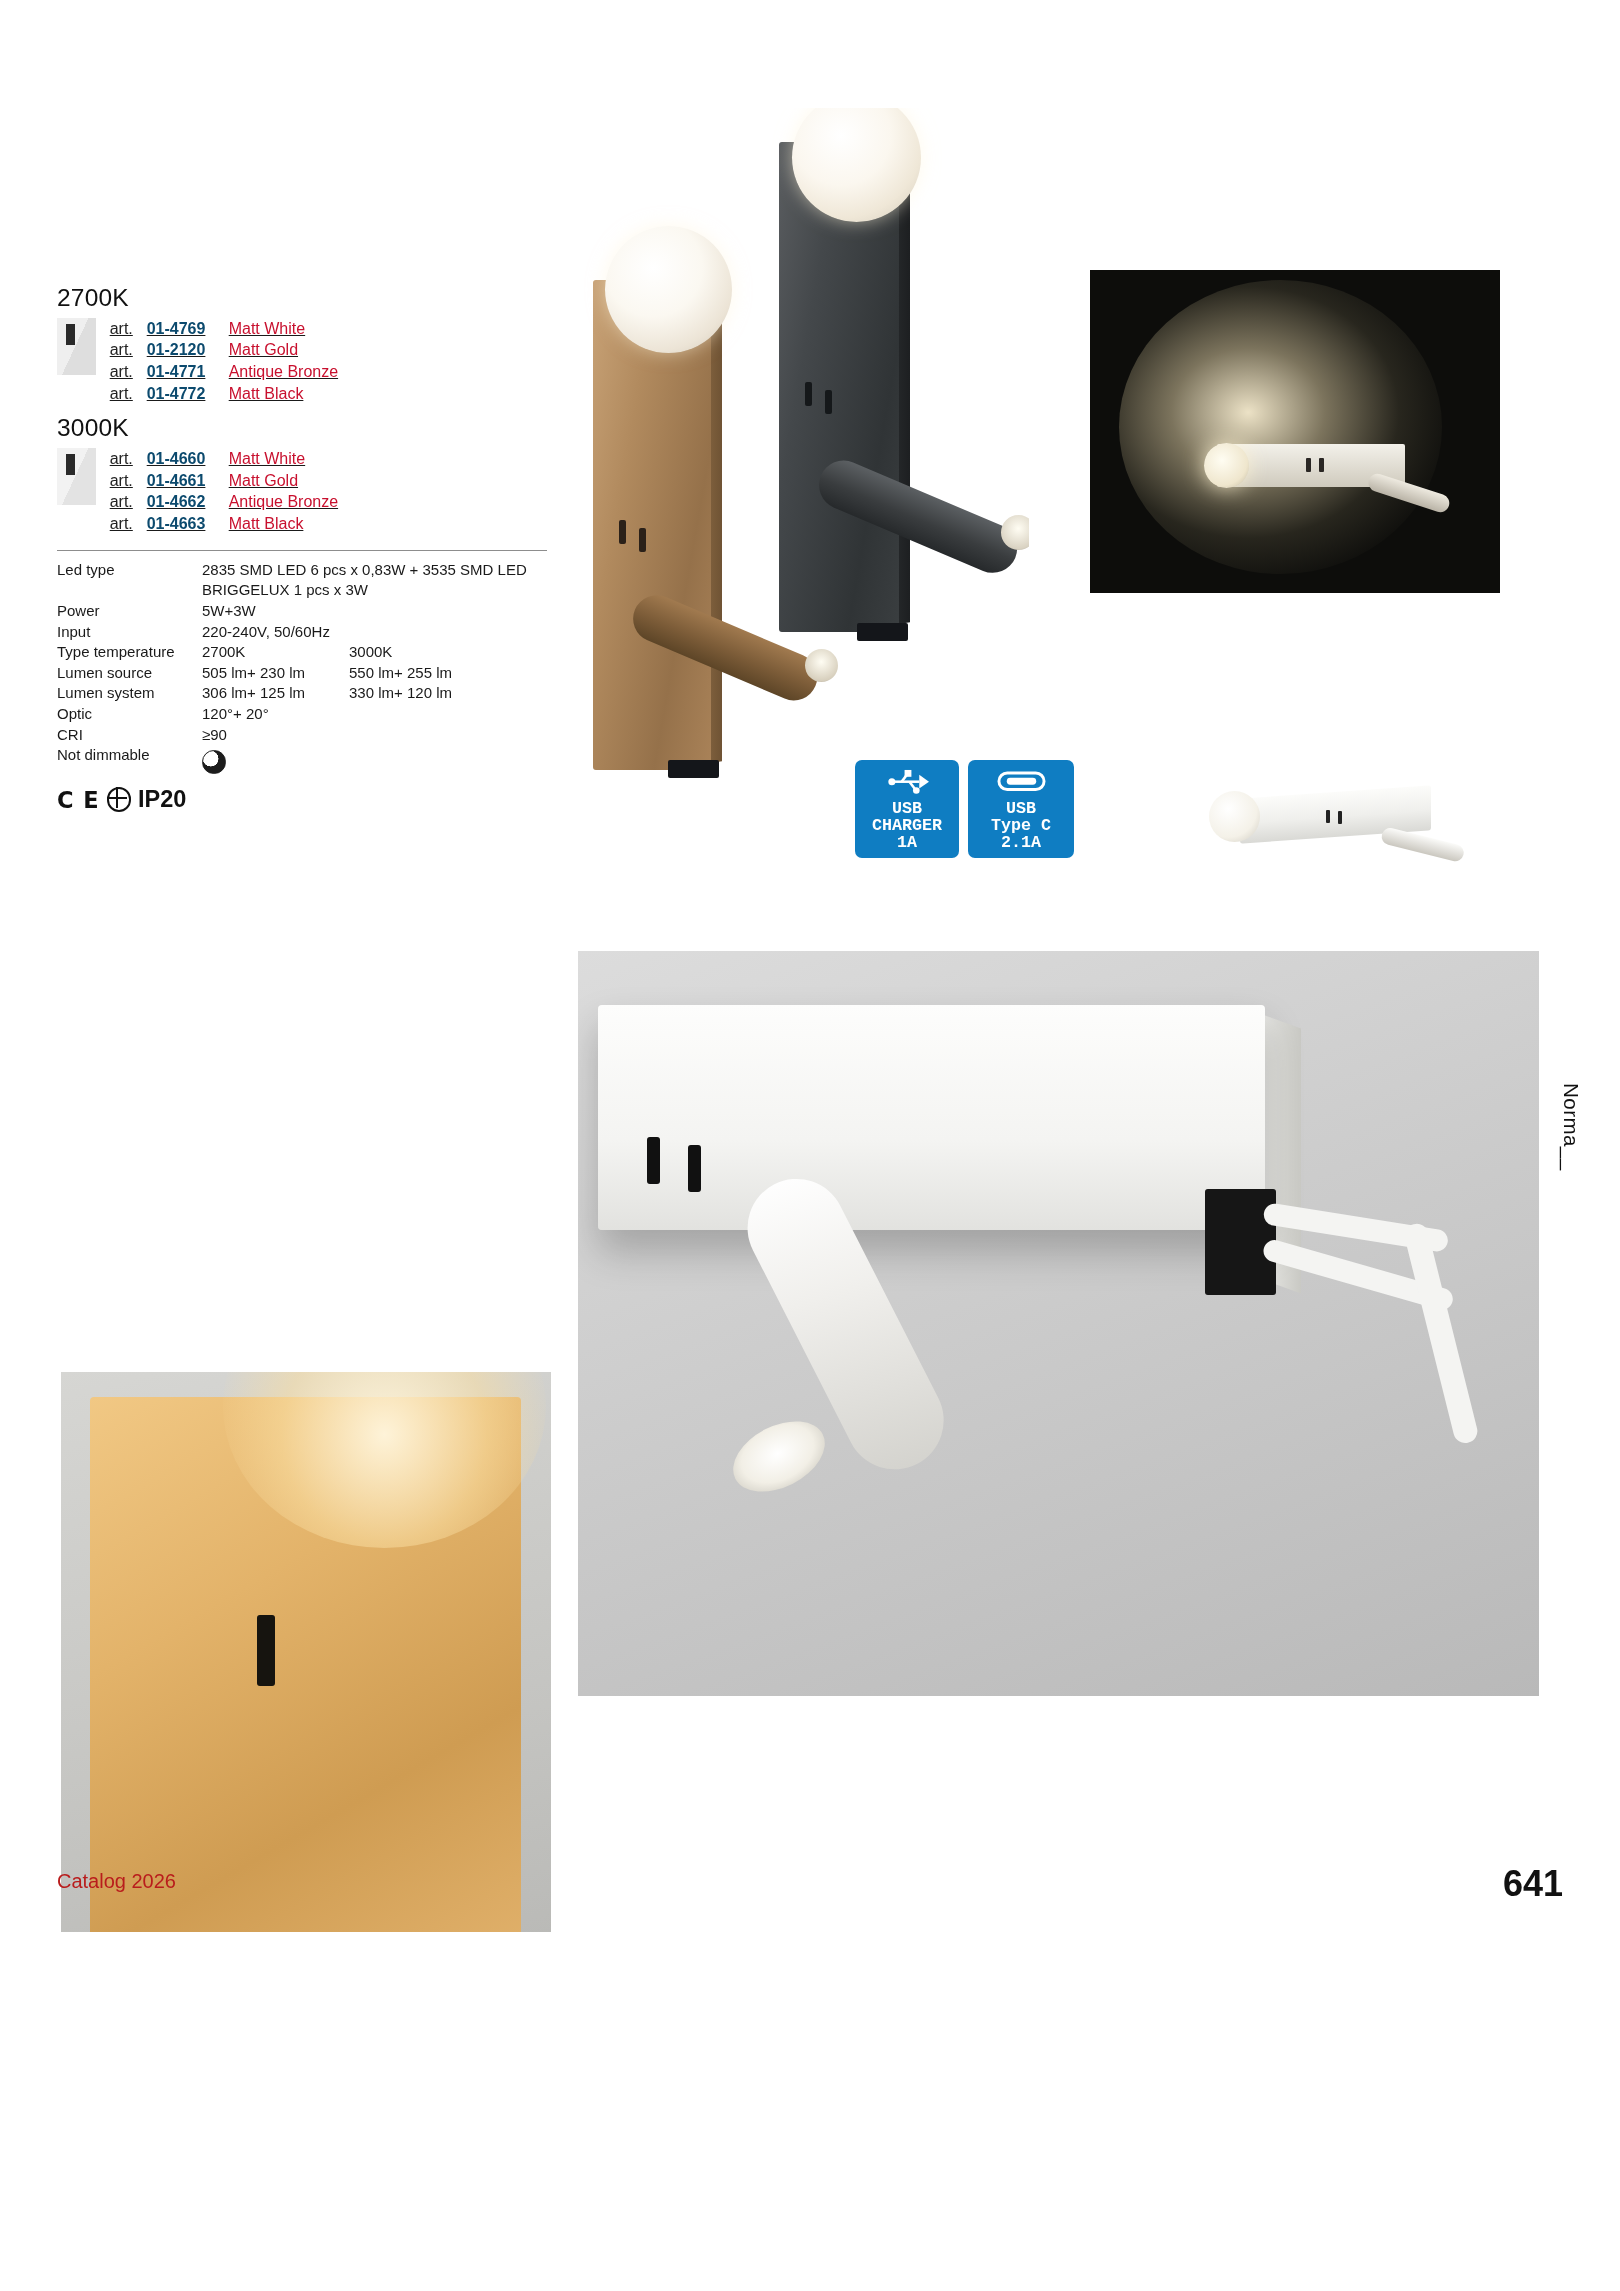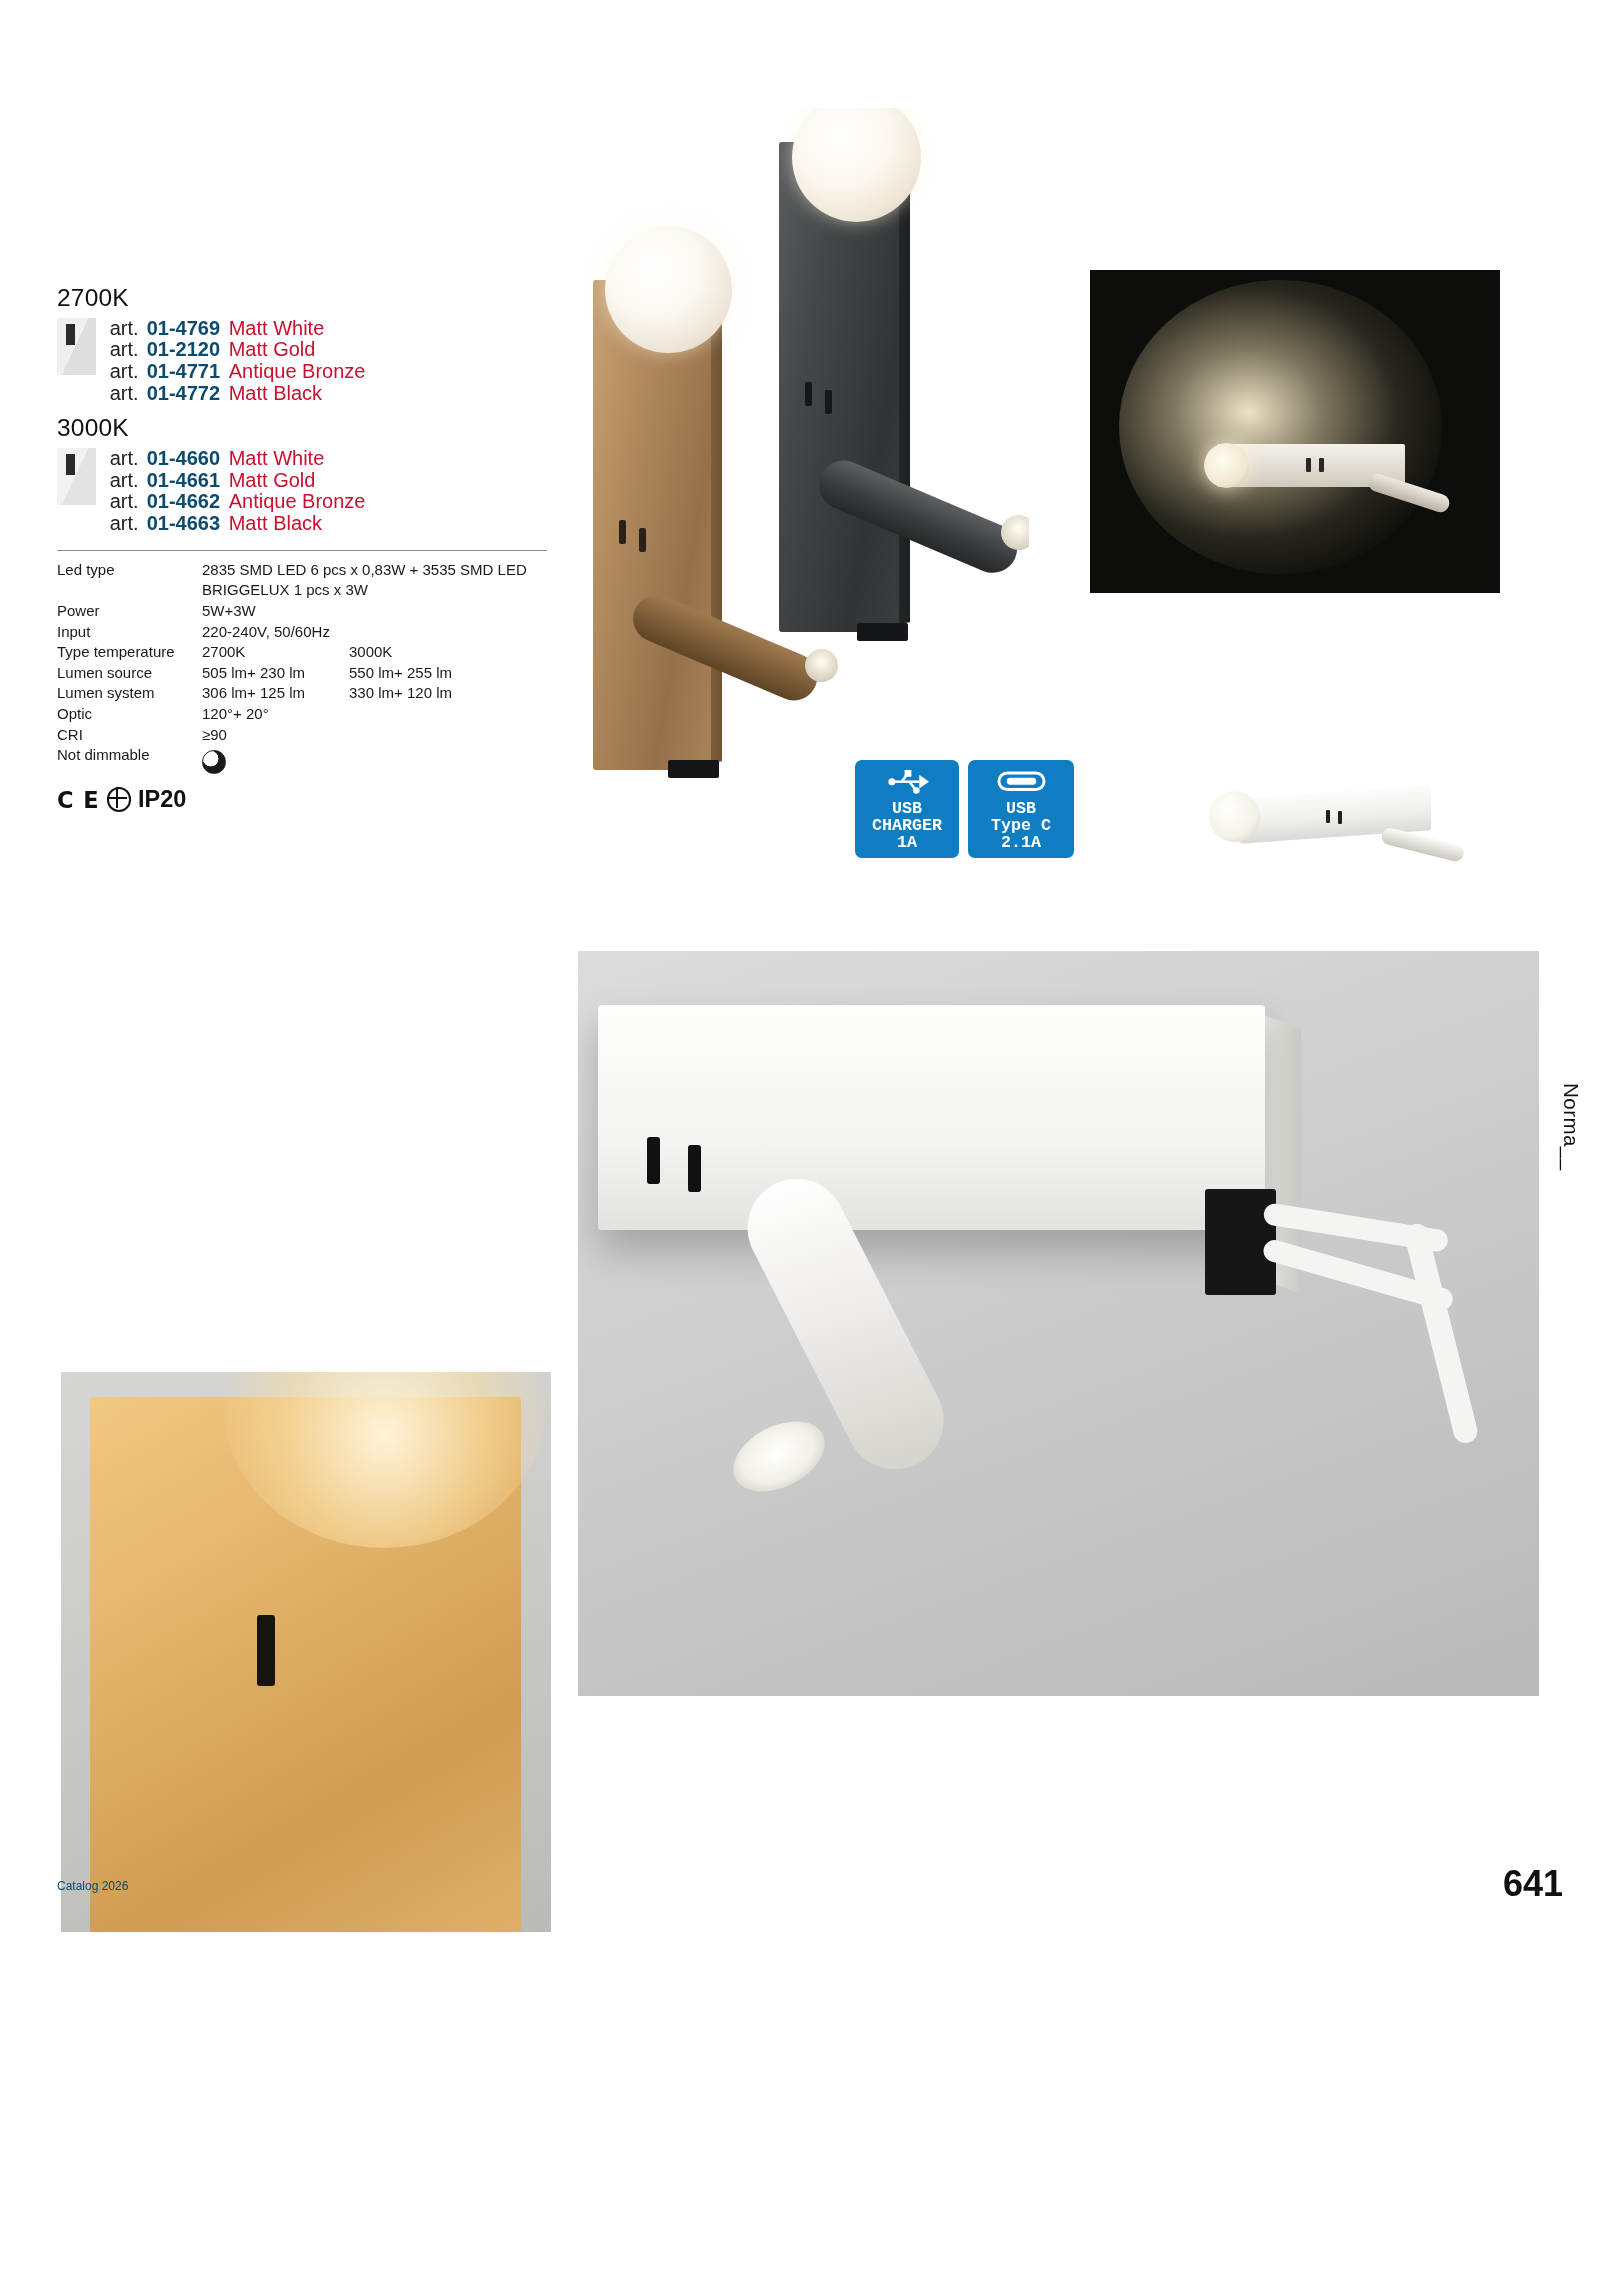--- a/index.html
+++ b/index.html
@@ -56,22 +56,23 @@
     position: absolute;
     left: 8.8px; top: 5.9px;
     width: 8.8px; height: 21.6px;
     background: #2a2a2a;
   }
   .art-list { flex: 1 1 auto; }
   .art-row {
     display: flex;
     align-items: flex-end;
     line-height: 21.6px;
-    font-size: 20px;
+    font-size: 16px;
     white-space: nowrap;
+    text-decoration: underline;
   }
   .art-label {
     width: 37px;
     color: #222;
   }
   .art-code {
     width: 82px;
     color: #0c4a6e;
     font-weight: bold;
   }
@@ -483,22 +484,22 @@
     font-size: 20.6px;
     color: #111;
     letter-spacing: 0.4px;
   }
 
   
   #footer-catalog {
     position: absolute;
     left: 57px;
     bottom: 39px;
-    font-size: 12px;
-    color: #0c4a6e;
+    font-size: 20px;
+    color: #b91c1c;
   }
   #footer-page {
     position: absolute;
     right: 57px;
     bottom: 27.4px;
     font-size: 36px;
     font-weight: bold;
     color: #111;
   }
 </style>

